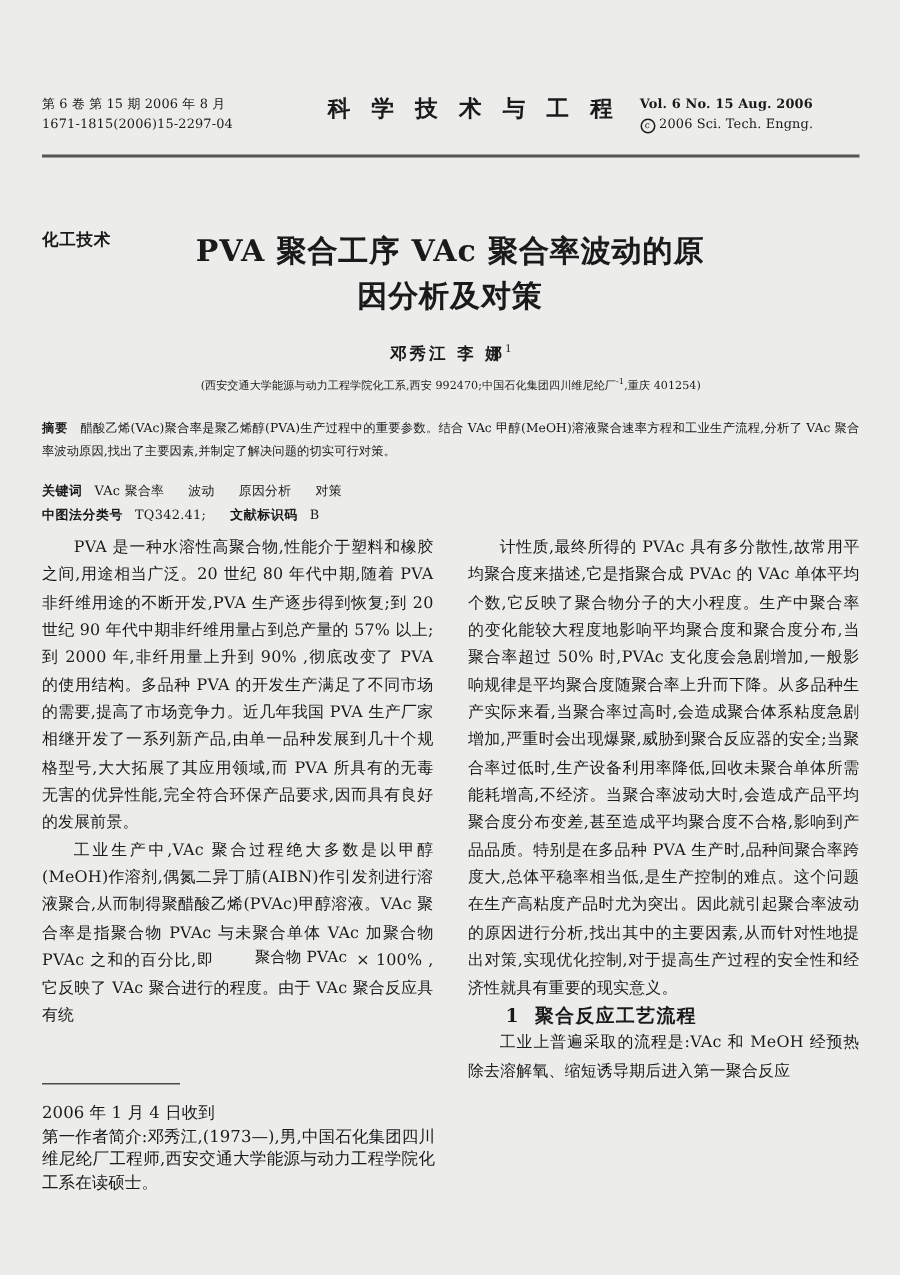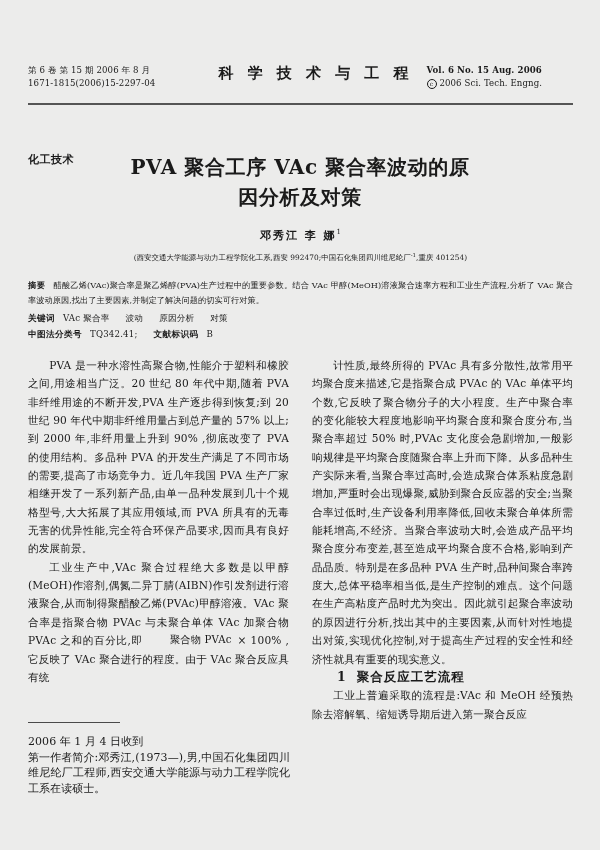--- a/index.html
+++ b/index.html
@@ -133,21 +133,21 @@
     line-height: 15px;
     letter-spacing: 0.05px;
     text-align: justify;
   }
   .lbl { font-weight: bold; letter-spacing: 0.4px; }
   .kw-line, .cls-line {
     font-size: 8.6px;
     line-height: 16px;
     letter-spacing: 0.2px;
   }
-  .kw-line { margin-top: 2px; }
+  .kw-line { margin-top: 12px; }
   .gap { display: inline-block; width: 16px; }
   .gap-s { display: inline-block; width: 8px; }
 
   
   .col {
     position: absolute;
     top: 356px;
     width: 261px;
     font-size: 10.6px;
     line-height: 18.35px;

